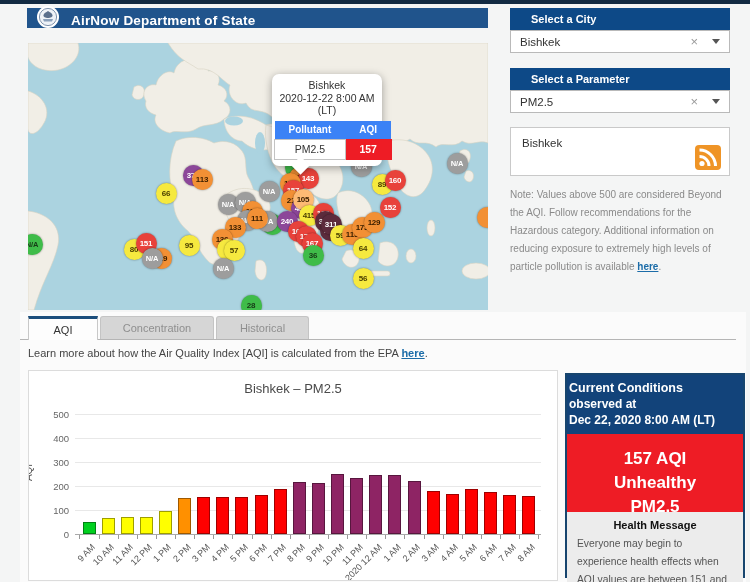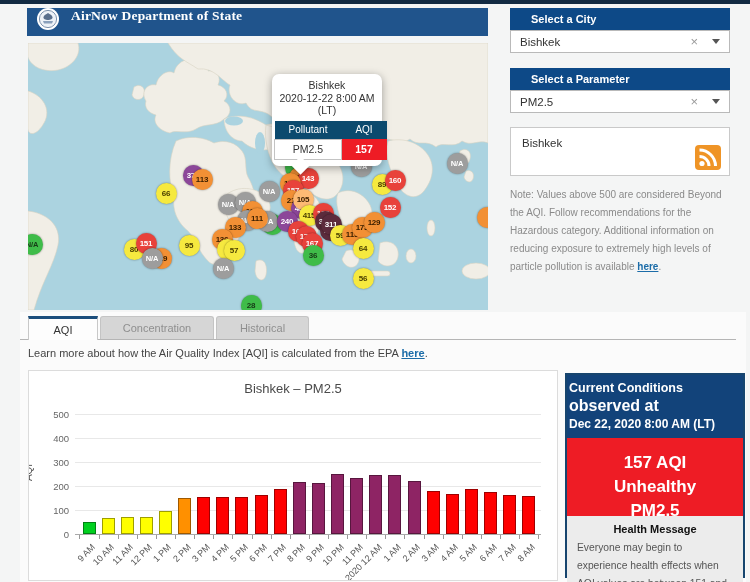--- a/index.html
+++ b/index.html
@@ -8,39 +8,39 @@
     background:#f4f5f5;
     font-family:"Liberation Sans", sans-serif;
     -webkit-font-smoothing:antialiased;
   }
   .abs{position:absolute;}
   
   .top-strip{left:0;top:0;width:750px;height:4px;background:#122a42;}
   
   .lower-band{left:20px;top:312px;width:726px;height:270px;background:#fbfbfb;}
   
-  .app-header{left:27px;top:8px;width:461px;height:28px;background:#20548c;display:flex;align-items:flex-start;font-family:Liberation Serif, serif;}
+  .app-header{left:27px;top:8px;width:461px;height:20px;background:#20548c;display:flex;align-items:flex-end;}
   .app-header .seal{margin-left:10px;width:22px;height:22px;flex:0 0 auto;}
   .app-title{color:#fff;font-size:13.5px;font-weight:bold;margin-left:12px;letter-spacing:.2px;}
   
   .map{left:28px;top:43px;width:460px;height:267px;overflow:hidden;background:#abd3e0;}
   .map svg{position:absolute;left:0;top:0;}
   .marker-layer{position:absolute;left:0;top:0;width:460px;height:267px;z-index:5;}
   .marker{
     position:absolute;width:21px;height:21px;border-radius:50%;
     display:flex;align-items:center;justify-content:center;
     font-size:8px;font-weight:bold;letter-spacing:-.2px;
     box-shadow:0 0 2px rgba(0,0,0,.45);
   }
   
   .popup{left:244px;top:31px;width:106px;z-index:10;background:#fff;border-radius:7px;
     box-shadow:0 2px 8px rgba(0,0,0,.35);padding:5px 2px 6px 2px;text-align:center;}
   .popup .line{font-size:10.5px;line-height:12.5px;color:#333;}
   .popup table{border-collapse:collapse;margin:4px auto 0 auto;}
-  .popup th{background:#0c4a6e;color:#fff;font-size:10px;font-weight:normal;padding:2px 14px;height:14px;}
+  .popup th{background:#3b82f6;color:#fff;font-size:10px;font-weight:bold;padding:2px 14px;height:14px;}
   .popup td{font-size:10.5px;height:17px;padding:1px 4px;}
   .popup td.pollutant{color:#333;background:#fff;border:1px solid #c3c3c3;}
   .popup td.aqi{color:#fff;font-weight:bold;background:#ee1c25;border:1px solid #ee1c25;}
   .popup-tail{position:absolute;left:22px;bottom:-6px;width:13px;height:13px;background:#fff;
     transform:rotate(45deg);box-shadow:2px 2px 3px rgba(0,0,0,.18);}
   
   .widget-bar{left:510px;width:220px;height:22px;background:#0d4987;color:#fff;
     font-size:11px;font-weight:bold;line-height:22px;padding-left:21px;box-sizing:border-box;}
   .select-box{left:510px;width:220px;height:23px;background:#fff;border:1px solid #b9b9b9;
     box-sizing:border-box;display:flex;align-items:center;}
@@ -72,21 +72,21 @@
   .grid.zero{background:#aaa;}
   .ytick{position:absolute;left:12px;width:28px;text-align:right;font-size:9.5px;color:#666;}
   .bar{position:absolute;box-sizing:border-box;border:1px solid rgba(0,0,0,.38);}
   .xtick{position:absolute;width:1px;height:4px;background:#999;}
   .xlab{position:absolute;width:110px;text-align:right;font-size:9px;color:#555;white-space:nowrap;
     transform:rotate(-45deg);transform-origin:100% 0;}
   
   .cond{left:565px;top:373px;width:180px;height:205px;background:#fff;border:2px solid #17456e;box-sizing:border-box;}
   .cond-head{background:#12437a;color:#fff;text-align:left;padding:6px 2px 7px 2px;}
   .cond-title{font-size:12.5px;font-weight:bold;}
-  .cond-sub{font-size:16px;font-weight:bold;margin-top:2px;}
+  .cond-sub{font-size:12px;font-weight:bold;margin-top:2px;}
   .cond-date{font-size:12px;font-weight:bold;margin-top:2px;}
   .cond-red{background:#ee1c25;color:#fff;text-align:center;height:78px;padding-top:13px;box-sizing:border-box;}
   .cond-red div{font-size:17px;font-weight:bold;line-height:24px;}
   .cond-health{background:#ececec;height:81px;}
   .hm-title{font-size:11px;font-weight:bold;color:#111;text-align:center;padding-top:7px;}
   .hm-text{font-size:10.3px;color:#555;line-height:18px;padding:4px 10px 0 10px;}
 </style>
 </head>
 <body>
 

